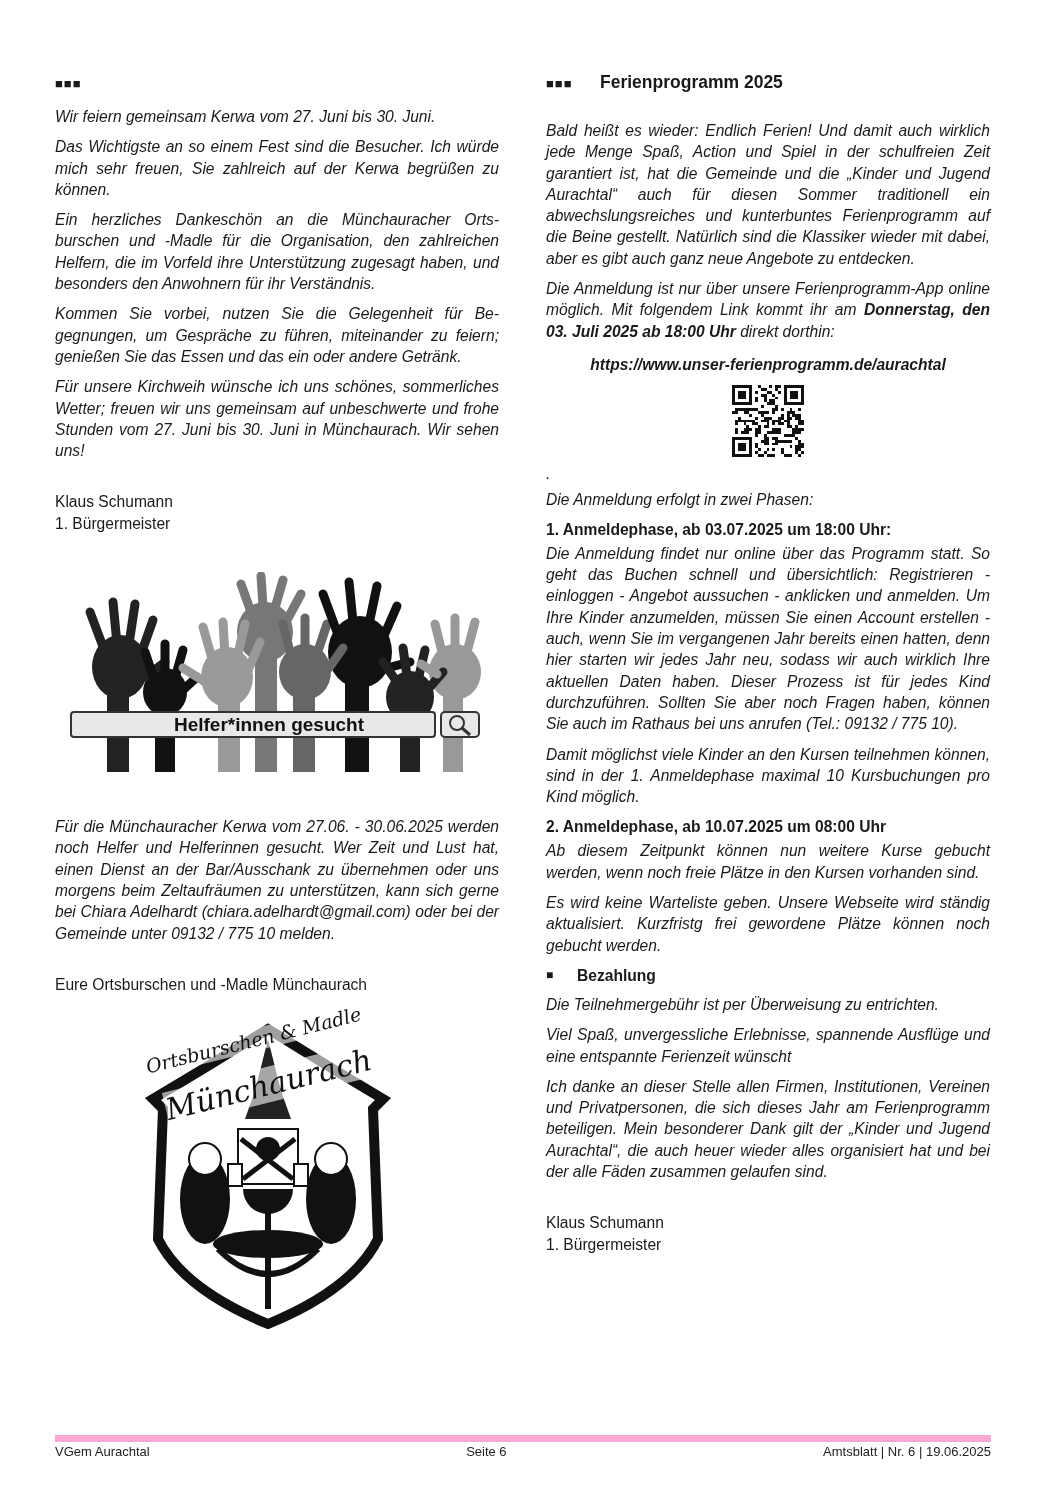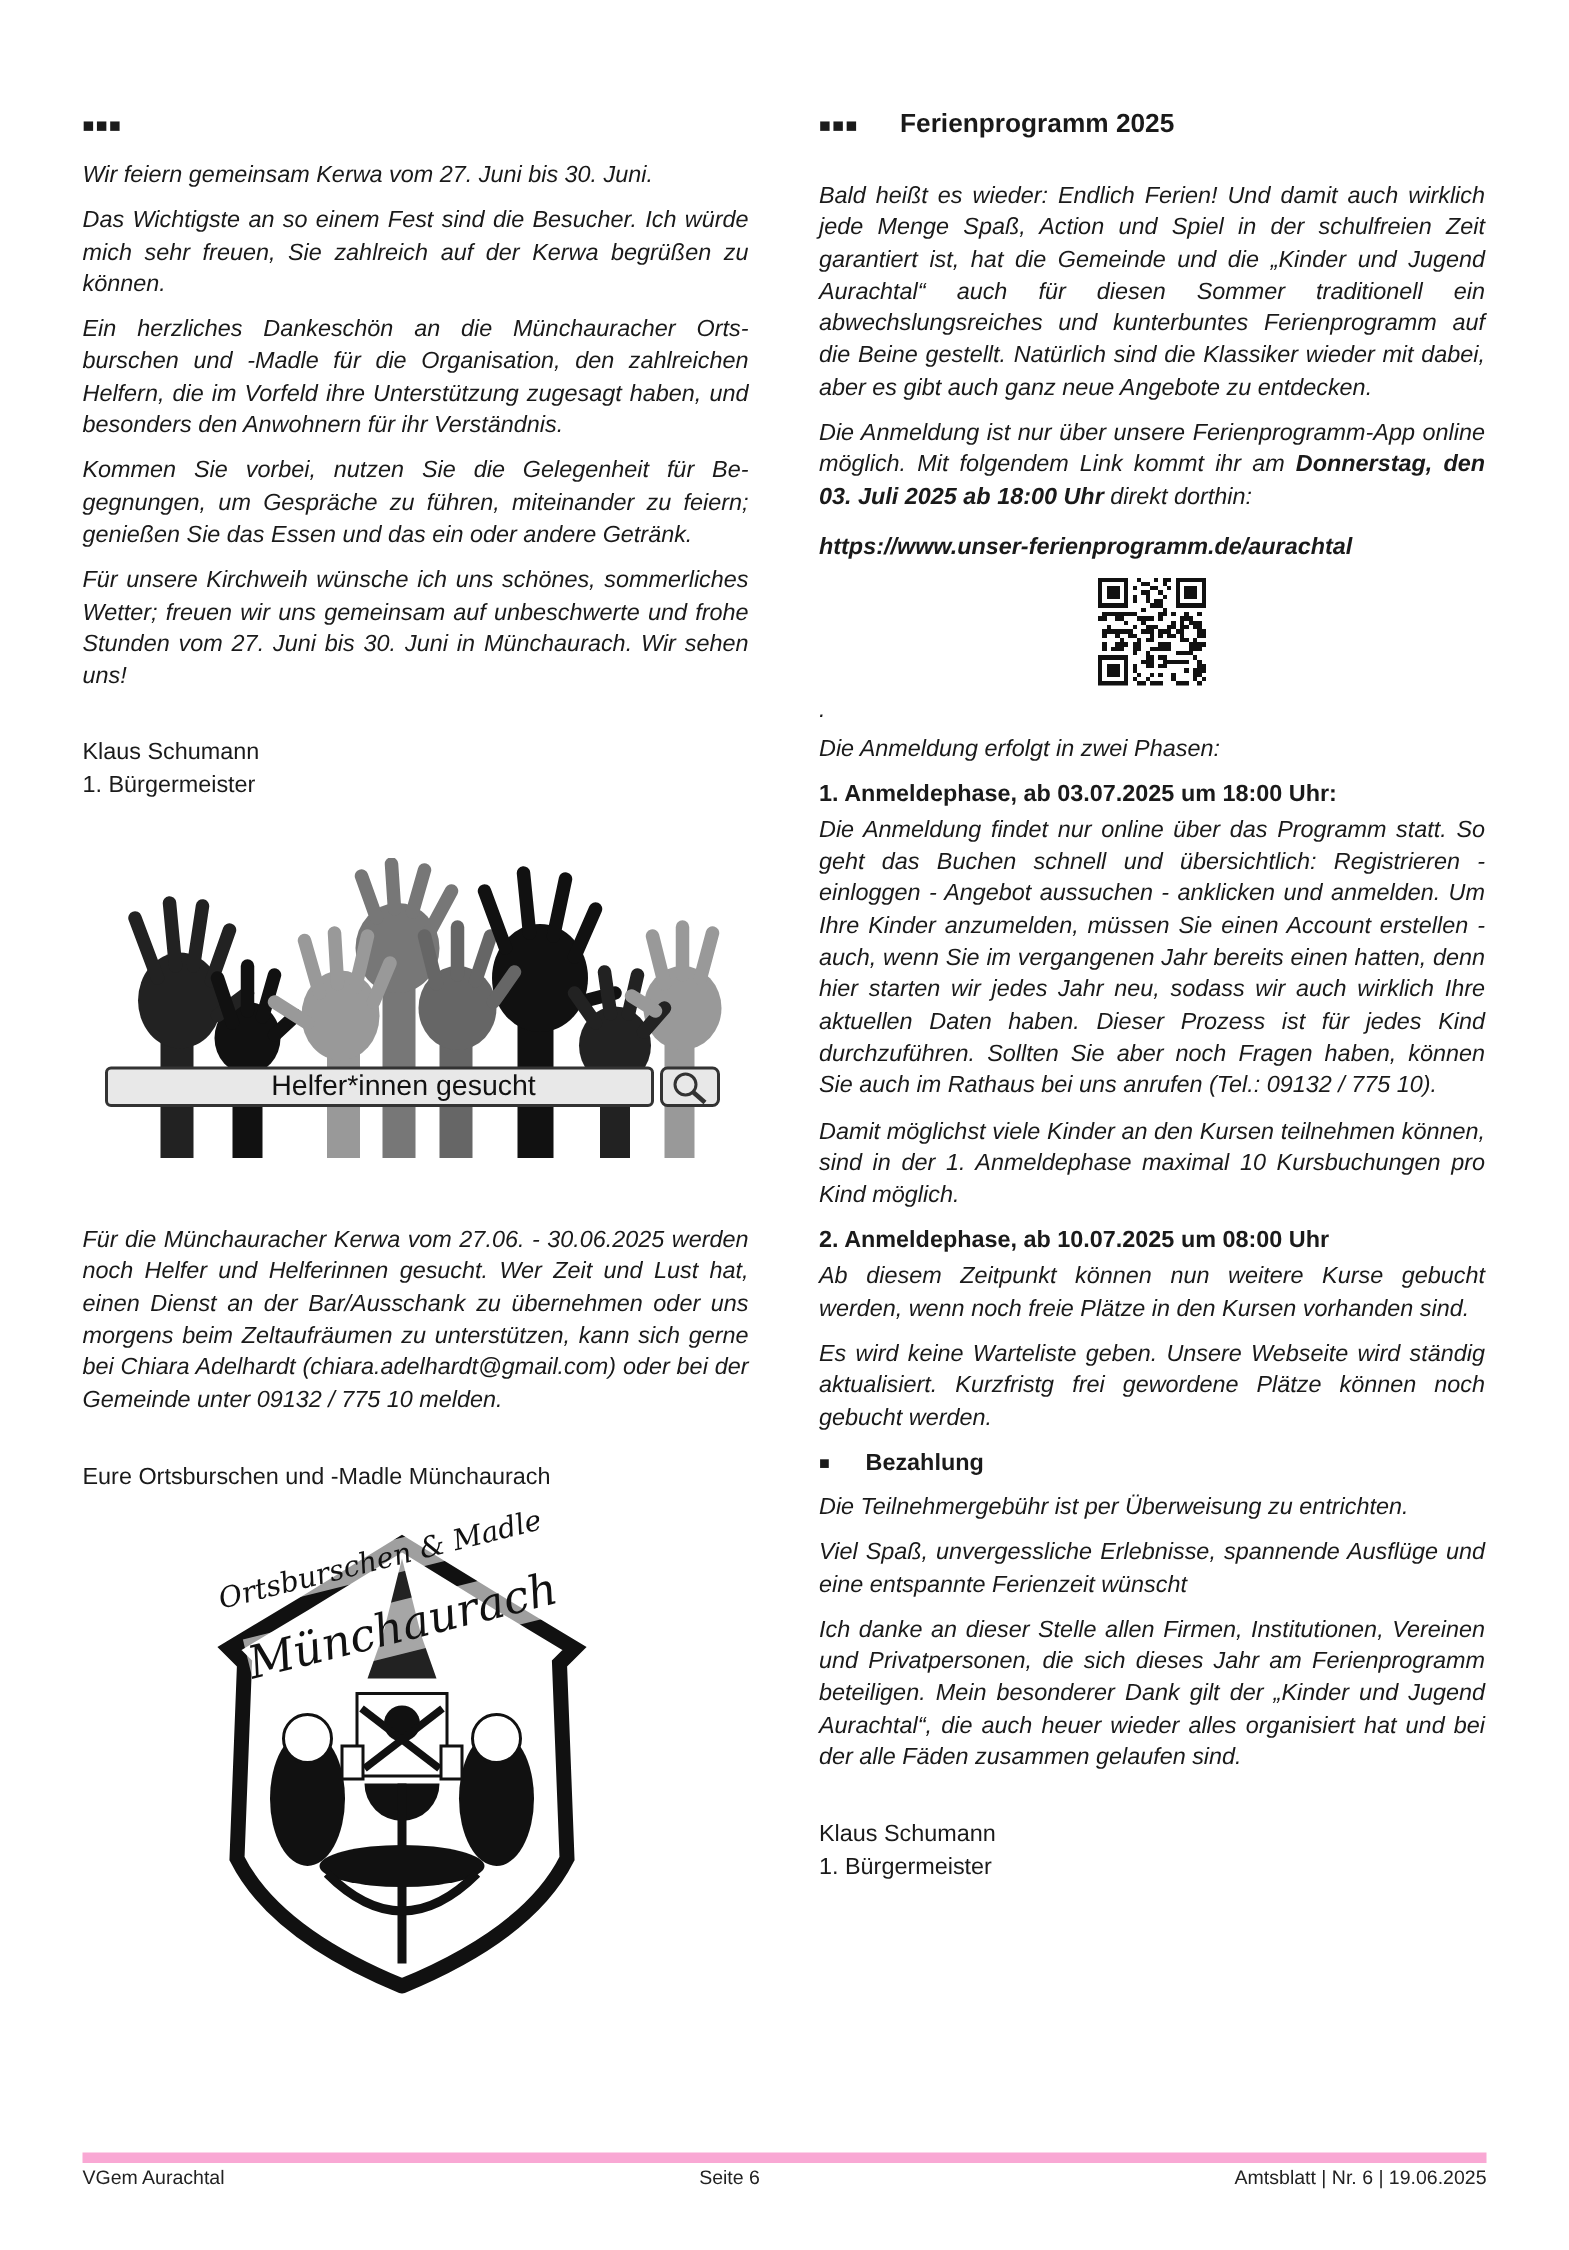--- a/index.html
+++ b/index.html
@@ -6,21 +6,21 @@
   body { width: 1046px; height: 1500px; position: relative; overflow: hidden;
          font-family: "Liberation Sans", sans-serif; color: #1a1a1a; }
   .col { position: absolute; top: 72px; width: 444px; }
   .col-left { left: 55px; }
   .col-right { left: 546px; }
   .heading { font-weight: bold; font-size: 17.5px; line-height: 21px; display: flex; margin: 0 0 12px 0; }
   .heading .squares { flex: 0 0 auto; width: 54px; font-size: 13px; letter-spacing: 1px; padding-top: 1px; }
   .heading .htext { flex: 1; }
   p { margin: 0 0 9px 0; font-size: 15.6px; line-height: 21.3px; text-align: justify; hyphens: manual; font-style: italic; }
   p.left { text-align: left; }
-  p.center { text-align: left; }
+  p.center { text-align: center; }
   .sub { font-weight: bold; font-size: 15.6px; line-height: 21px; margin: 0 0 3px 0; }
   .bullet-heading { font-weight: bold; font-size: 15.6px; line-height: 21px; margin: 0 0 8px 0; display: flex; }
   .bullet-heading .sq { width: 31px; font-size: 12px; }
   .gap { height: 21px; }
   .sig { font-size: 15.6px; line-height: 21.3px; }
   .qr { width: 76px; height: 72px; margin: 4px auto 6px auto; }
   .helfer { width: 420px; height: 200px; margin: 38px 0 44px 10px; position: relative; }
   .crest { width: 270px; height: 320px; margin: 14px 0 0 78px; position: relative; }
   .footer { position: absolute; left: 55px; right: 55px; top: 1435px; border-top: 7px solid #f9a8d4; padding-top: 2px;
             font-size: 13px; display: flex; justify-content: space-between; color: #222; }
@@ -73,21 +73,21 @@
           <path d="M272 60 L258 22 M288 50 L284 10 M304 52 L312 14 M318 66 L332 34 M322 96 L345 90" stroke="#111"></path>
           <path d="M332 110 L318 90 M342 104 L338 76 M354 104 L360 78 M364 116 L378 100" stroke="#222"></path>
           <path d="M378 84 L370 52 M390 78 L390 46 M402 80 L410 50 M372 102 L356 92" stroke="#999"></path>
         </g>
       </g>
       <rect x="6" y="140" width="364" height="25" rx="3" fill="#e8e8e8" stroke="#333" stroke-width="2"></rect>
       <rect x="376" y="140" width="38" height="25" rx="4" fill="#e8e8e8" stroke="#333" stroke-width="2"></rect>
       <circle cx="392" cy="151" r="7" fill="none" stroke="#333" stroke-width="2"></circle>
       <line x1="397" y1="156" x2="405" y2="163" stroke="#333" stroke-width="3"></line>
     </svg>
-    <div style="position:absolute;left:6px;top:141px;width:396px;height:24px;line-height:24px;text-align:center;font-weight:normal;font-size:19px;color:#111;">Helfer*innen gesucht</div>
+    <div style="position:absolute;left:6px;top:141px;width:396px;height:24px;line-height:24px;text-align:center;font-weight:bold;font-size:19px;color:#111;">Helfer*innen gesucht</div>
   </div>
 
   <p>Für die Münchauracher Kerwa vom 27.06. - 30.06.2025 werden noch Helfer und Helferinnen gesucht. Wer Zeit und Lust hat, einen Dienst an der Bar/Ausschank zu übernehmen oder uns morgens beim Zeltaufräumen zu unterstützen, kann sich gerne bei Chiara Adelhardt (chiara.adelhardt@gmail.com) oder bei der Gemeinde unter 09132 / 775 10 melden.</p>
   <div class="gap"></div>
   <div class="sig">Eure Ortsburschen und -Madle Münchaurach</div>
 
   <div class="crest">
     <svg width="270" height="320" viewBox="0 0 270 320">
       <path d="M30 100 L20 90 L70 60 L135 20 L200 60 L250 90 L240 100 L245 230 Q220 280 135 315 Q50 280 25 230 Z" fill="none" stroke="#111" stroke-width="10"></path>
       <polygon points="135,30 120,90 150,90" fill="#222"></polygon>

